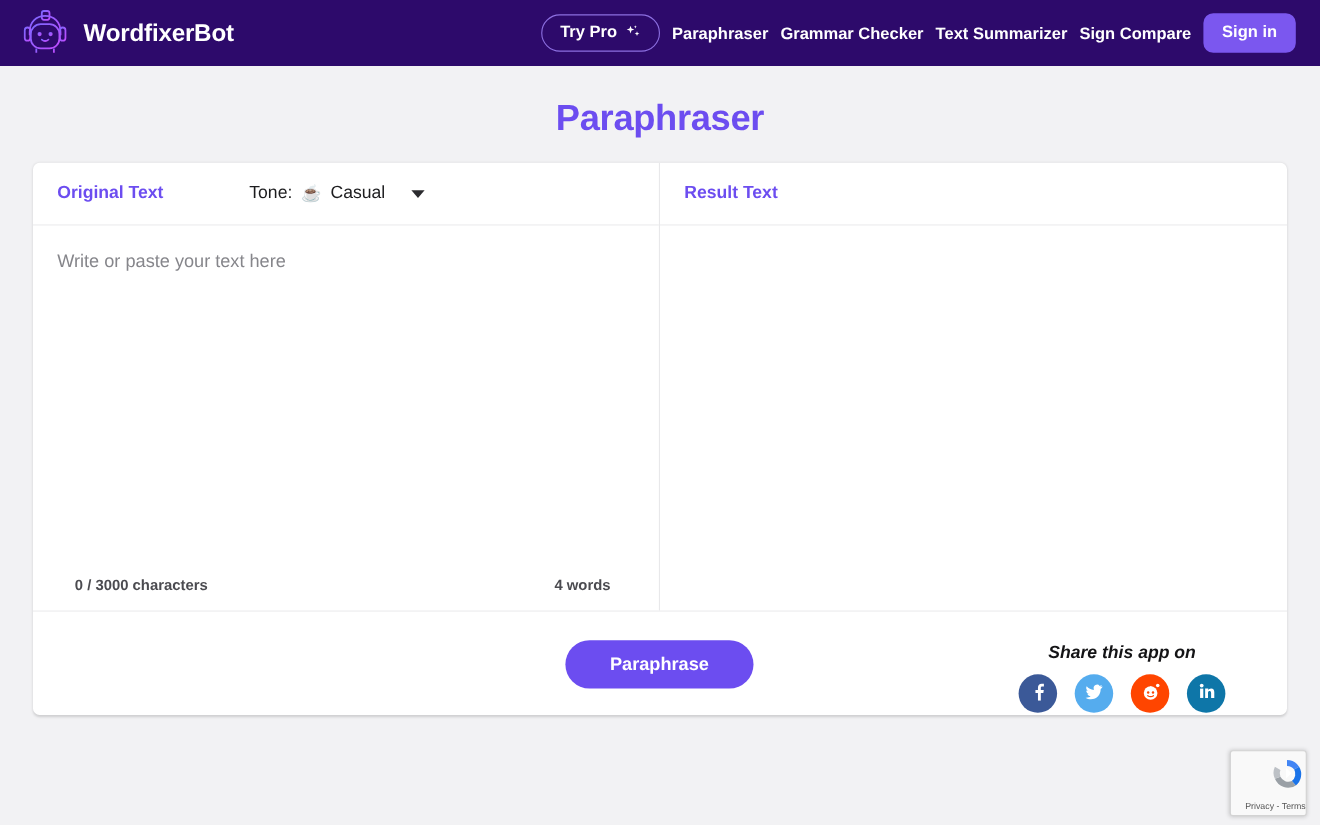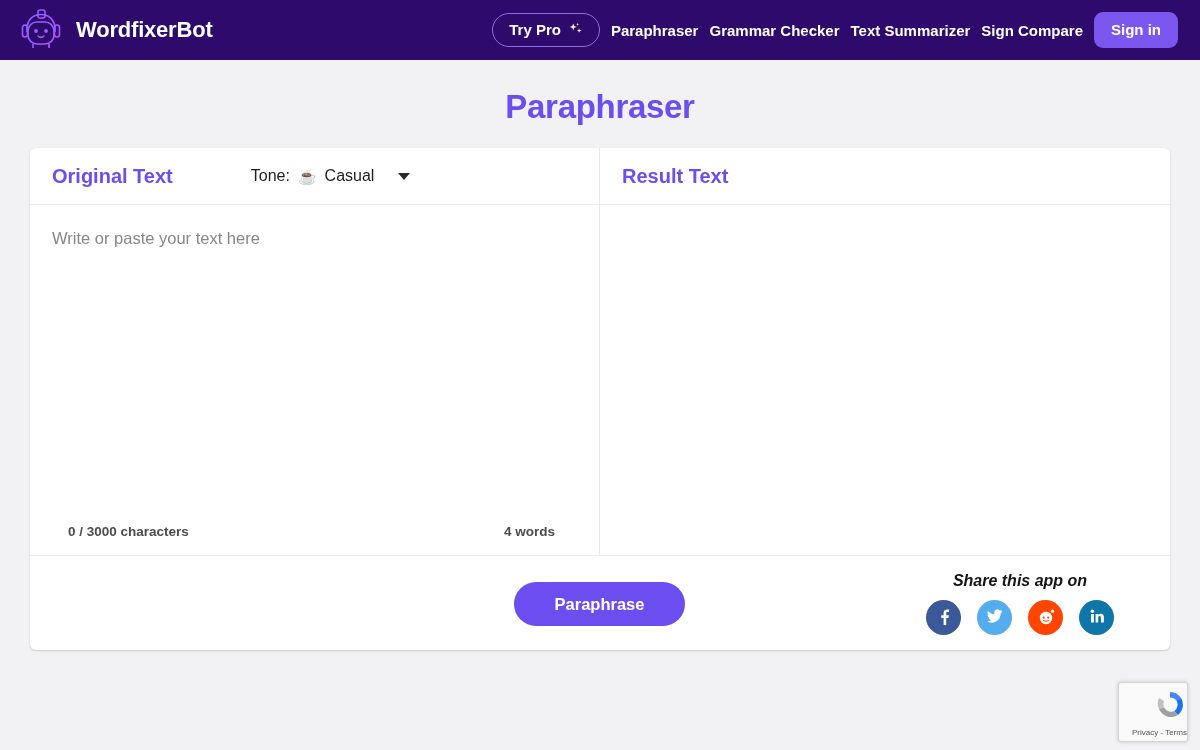--- a/index.html
+++ b/index.html
@@ -136,21 +136,21 @@
   .panel-head {
     height: 57px;
     border-bottom: 1px solid #ececed;
     display: flex;
     align-items: center;
     padding: 0 22px;
   }
 
   .panel-title {
     color: #6c4df0;
-    font-size: 20px;
+    font-size: 16px;
     font-weight: bold;
   }
 
   .tone-wrap {
     margin-left: 78px;
     display: flex;
     align-items: center;
     gap: 8px;
     cursor: pointer;
   }
@@ -223,21 +223,21 @@
     height: 44px;
     font-size: 16.5px;
     font-weight: bold;
     cursor: pointer;
     font-family: "Liberation Sans", sans-serif;
   }
 
   .share-block {
     position: absolute;
     right: 56px;
-    top: 16px;
+    top: 29px;
     display: flex;
     flex-direction: column;
     align-items: center;
     gap: 10px;
   }
 
   .share-title {
     font-size: 16px;
     font-weight: bold;
     font-style: italic;

